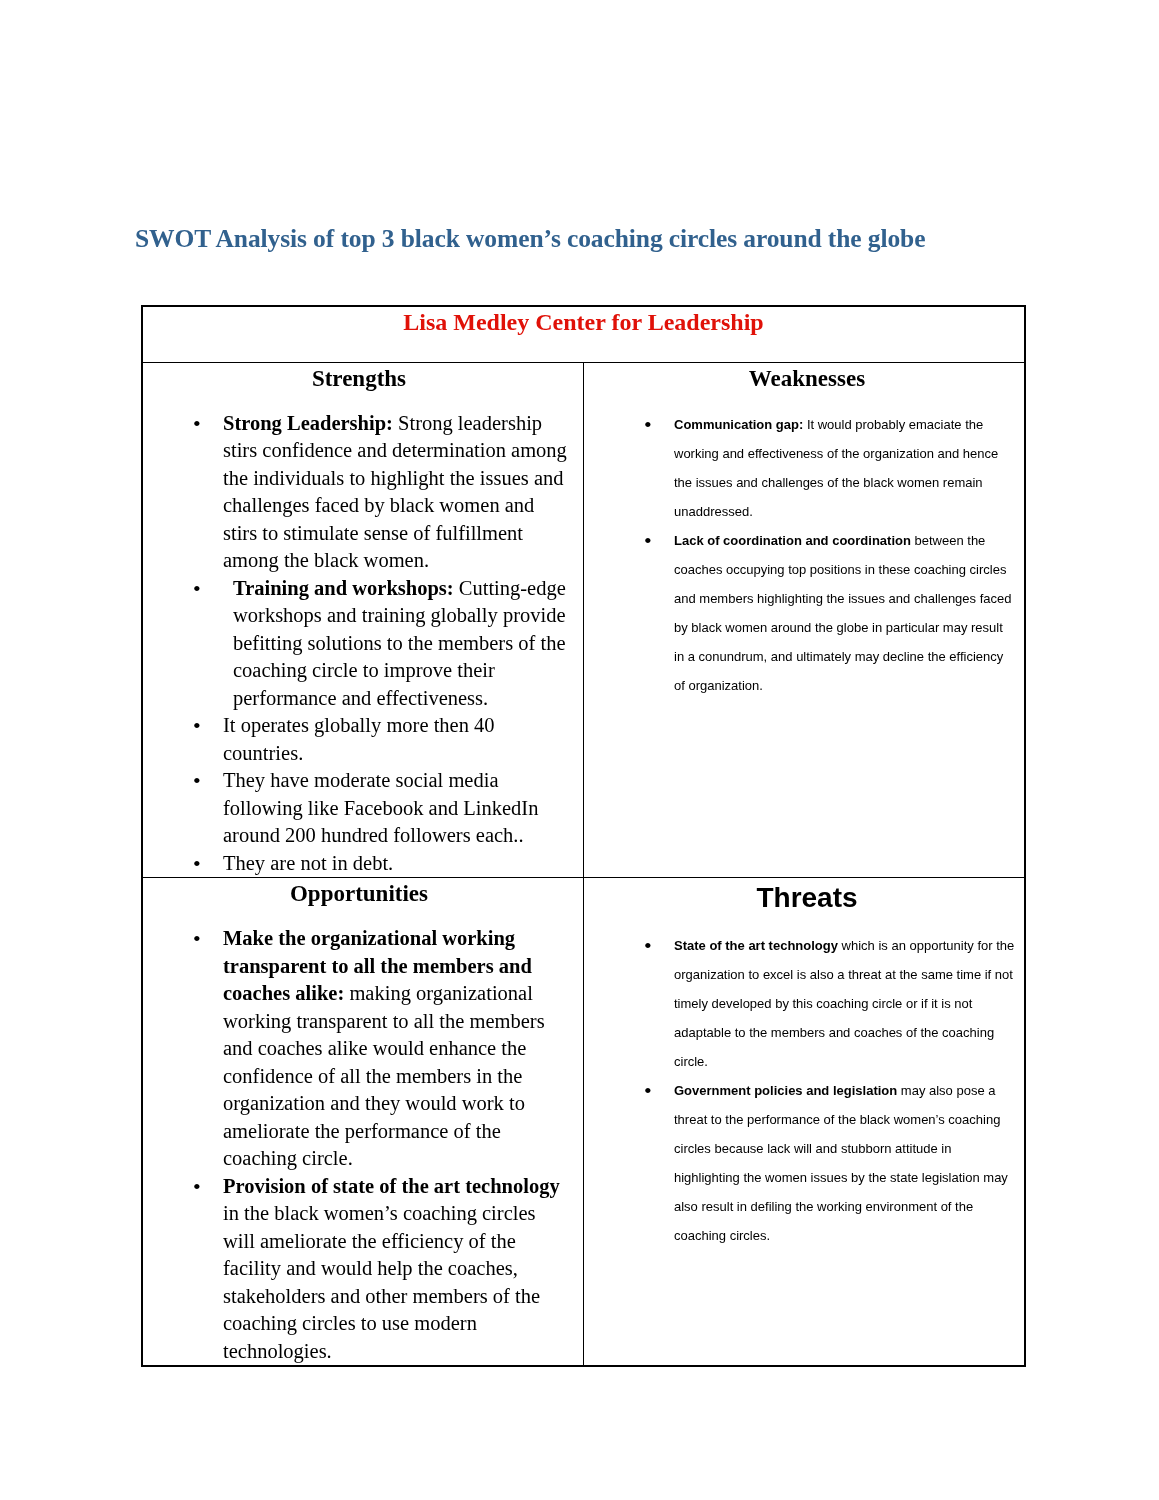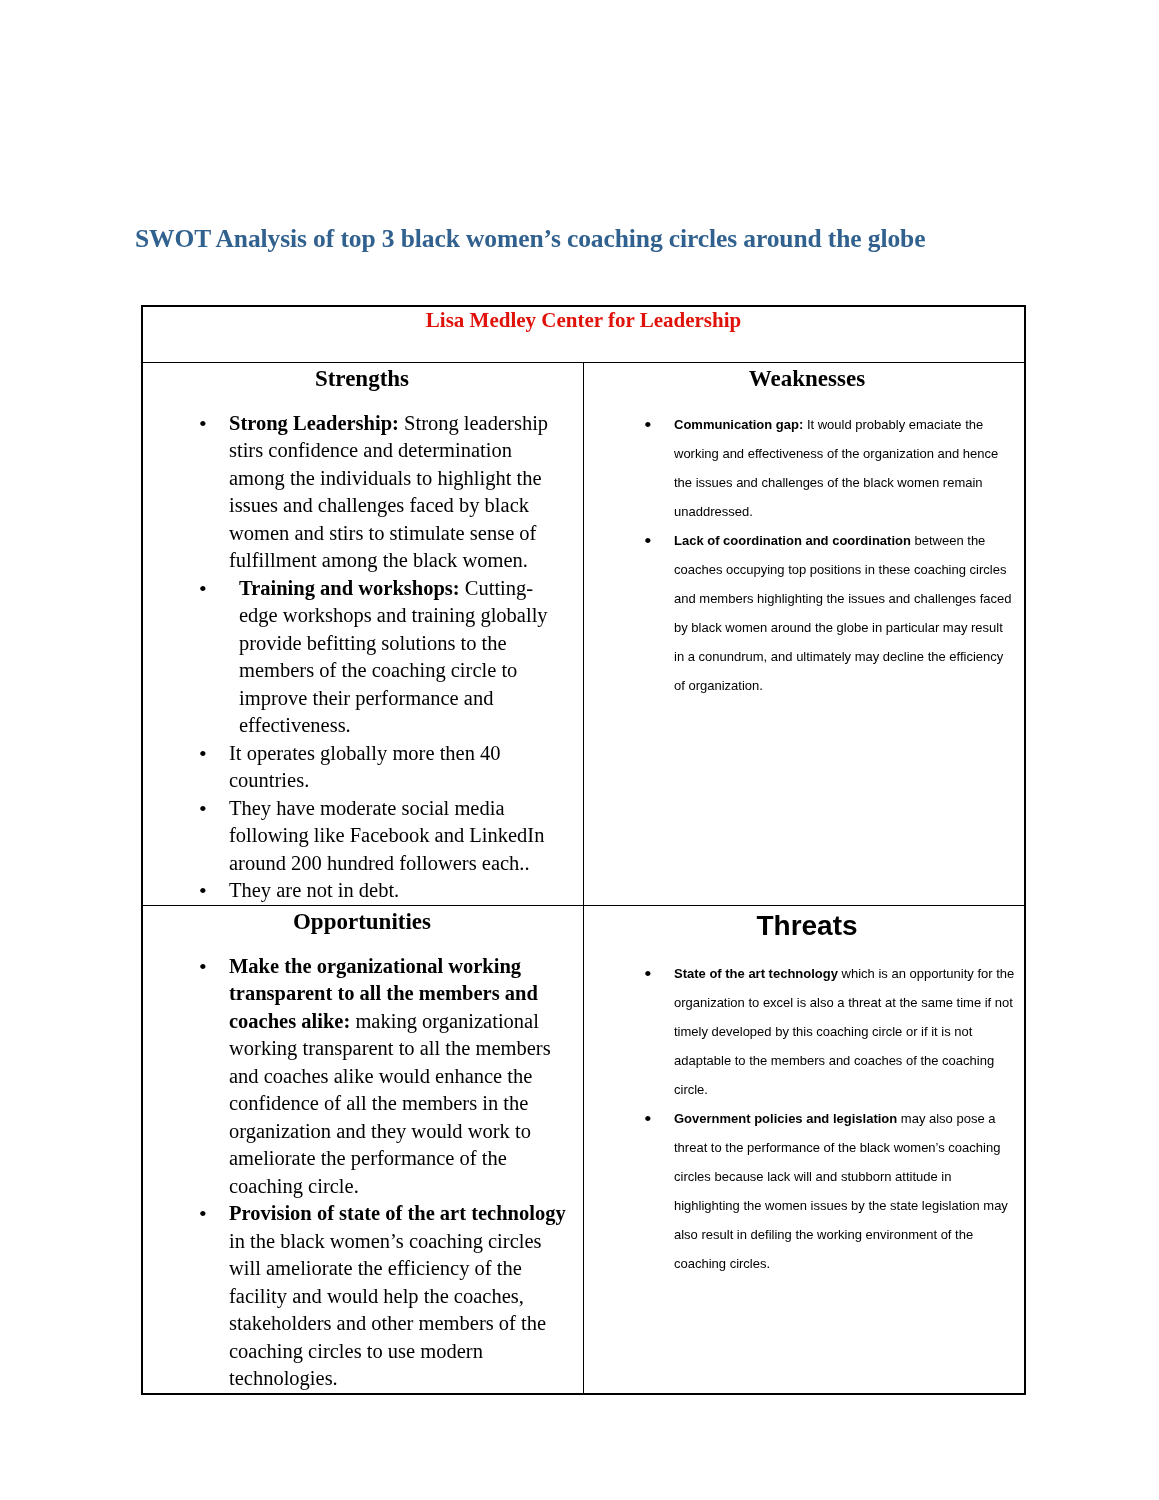--- a/index.html
+++ b/index.html
@@ -65,34 +65,34 @@
   }
 
   
   .org-header-cell {
     height: 55px;
     text-align: center;
     vertical-align: middle;
   }
   .org-title {
     font-family: "Liberation Serif", "DejaVu Serif", serif;
-    font-size: 21px;
+    font-size: 24px;
     font-weight: bold;
     color: #E01108;
     line-height: 1.1;
     padding: 2px 4px 6px 4px;
   }
 
   
   .quad-cell {
     width: 50%;
     box-sizing: border-box;
     padding: 12px 14px 18px 14px;
   }
-  .quad-cell.left  { padding-left: 10px;  padding-right: 12px; }
+  .quad-cell.left  { padding-left: 4px;  padding-right: 12px; }
   .quad-cell.right { padding-left: 14px;  padding-right: 8px; }
 
   .quad-heading {
     text-align: center;
     font-weight: bold;
     font-size: 23px;
     line-height: 1.25;
     margin: 2px 0 16px 0;
     color: #000000;
   }

